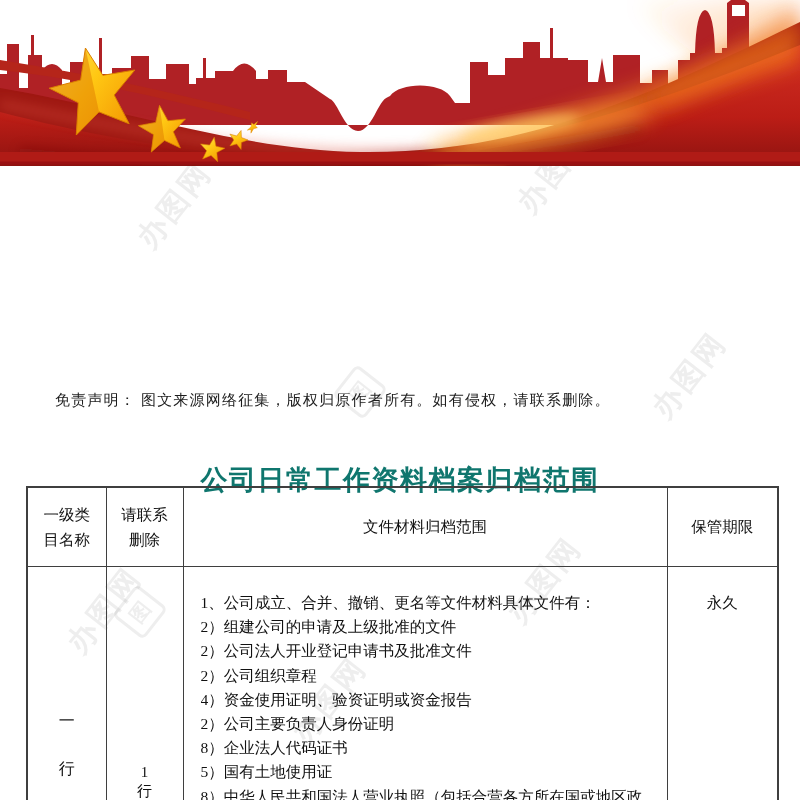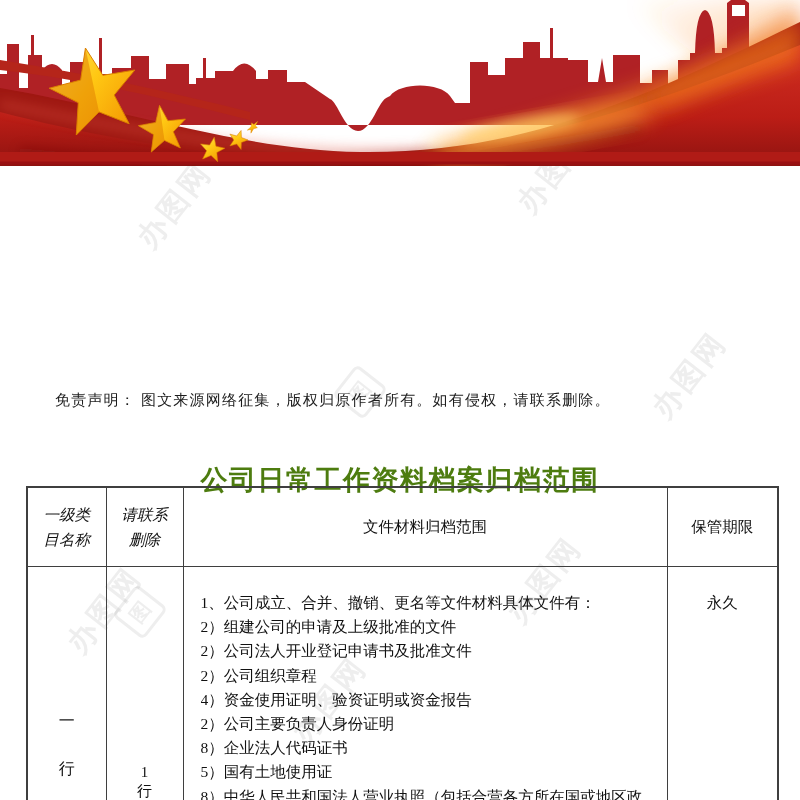--- a/index.html
+++ b/index.html
@@ -24,33 +24,33 @@
   }
   
   .banner{position:absolute;left:0;top:0;width:800px;height:166px;z-index:2;}
   
   .content{position:absolute;inset:0;z-index:3;}
   .disclaimer{
     position:absolute;left:55px;top:391px;font-size:15px;letter-spacing:1.2px;color:#1c1c1c;
   }
   .doc-title{
     position:absolute;left:0;top:444px;width:100%;text-align:center;
-    font-size:27px;font-weight:bold;letter-spacing:1.5px;color:#4d7c0f;
+    font-size:27px;font-weight:bold;letter-spacing:1.5px;color:#0f766e;
   }
   .archive-table{
     position:absolute;left:26px;top:486px;width:751px;
     border-collapse:collapse;table-layout:fixed;
     border:2px solid #3f3f3f;
   }
   .archive-table th,.archive-table td{
     border:1px solid #3f3f3f;font-weight:normal;vertical-align:top;
     font-size:15.5px;color:#111;padding:0;
   }
   .archive-table th{height:78px;vertical-align:middle;text-align:center;}
-  .hdr-wrap{display:inline-block;width:52px;line-height:25px;font-style:italic;}
+  .hdr-wrap{display:inline-block;width:52px;line-height:25px;}
   .col1{width:79px;} .col2{width:77px;} .col3{width:484px;} .col4{width:111px;}
   .body-row td{height:420px;position:relative;}
   .vchar{position:absolute;left:0;right:0;text-align:center;font-size:16px;}
   .scope-cell{padding:24px 10px 0 17px !important;}
   .scope-line{line-height:24.2px;white-space:nowrap;overflow:hidden;}
   .retention-cell{padding-top:24px !important;text-align:center;line-height:24.2px;}
 </style>
 </head>
 <body>
 

